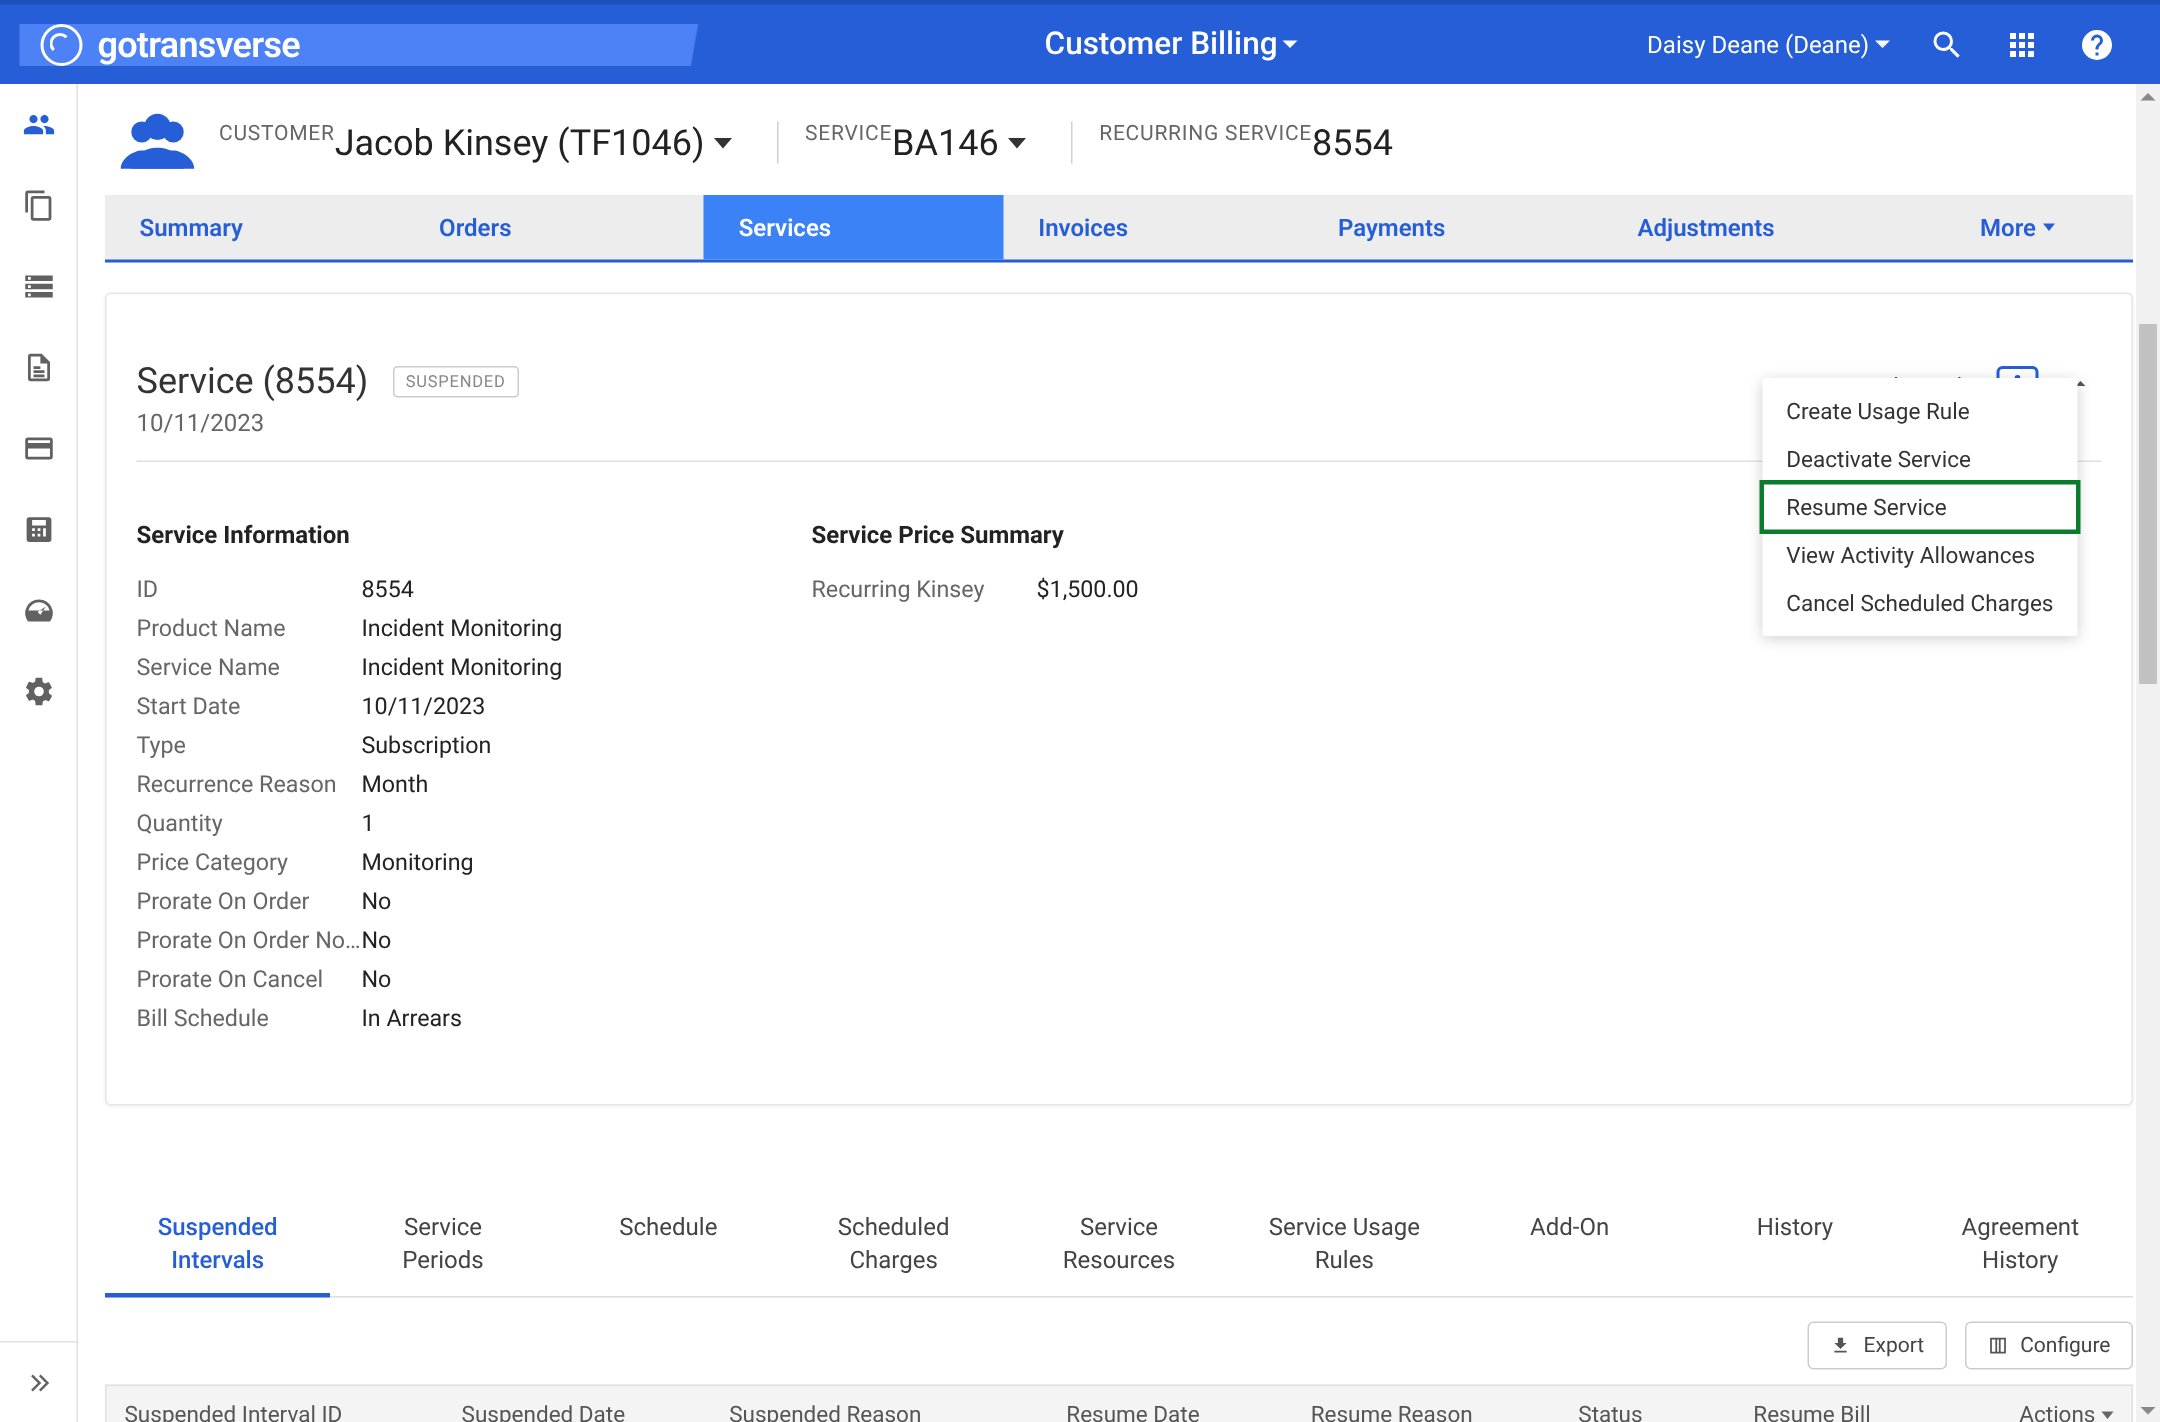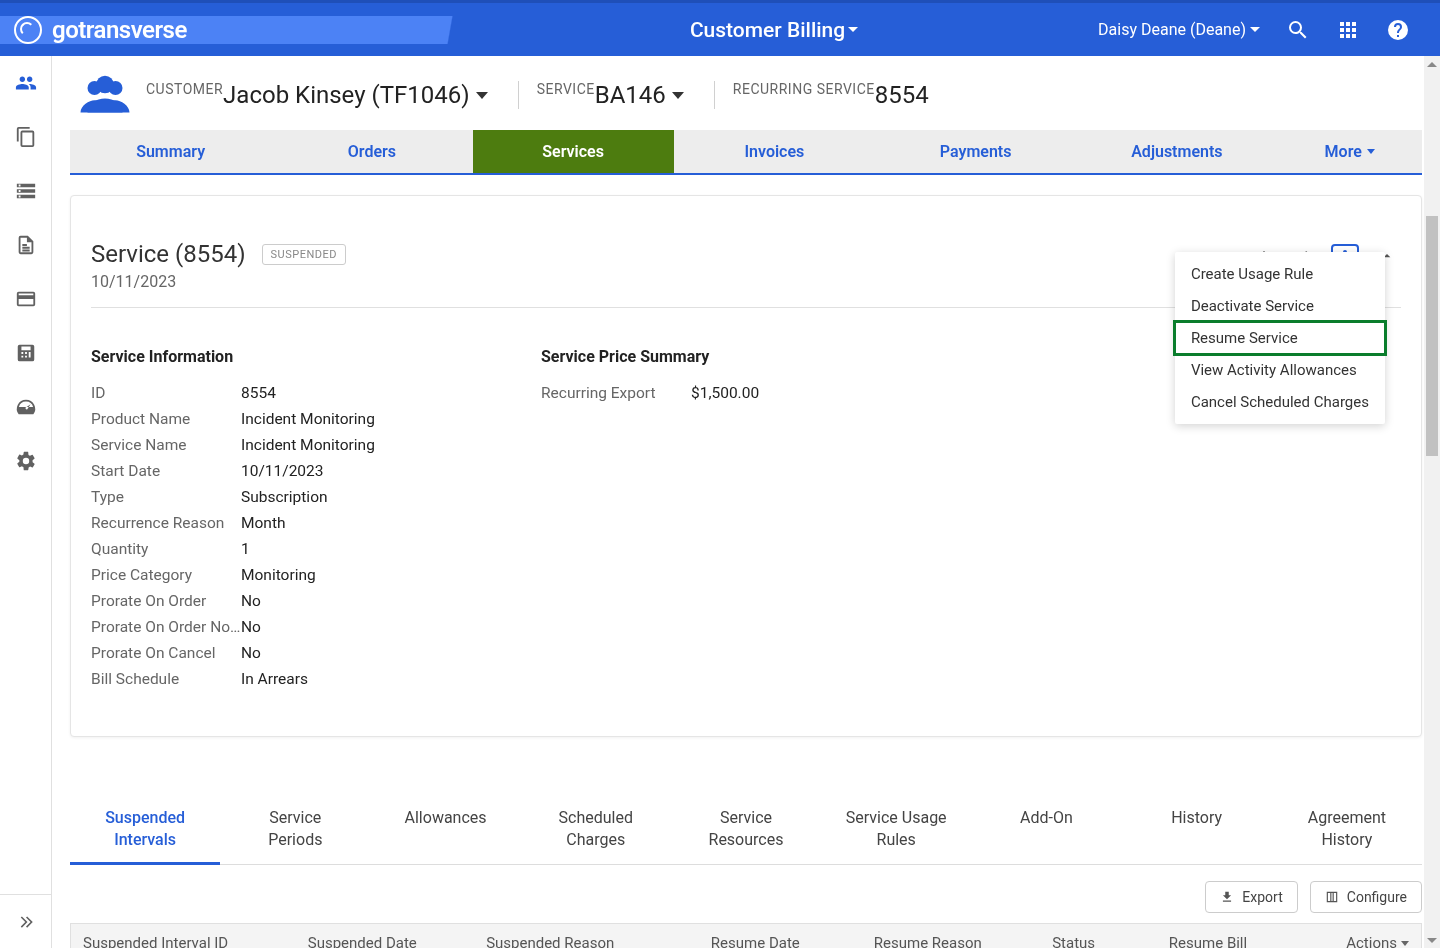--- a/index.html
+++ b/index.html
@@ -1,18 +1,18 @@
 <!DOCTYPE html>
 <html><head>
 <meta charset="utf-8">
 <style>
 * { margin: 0; padding: 0; box-sizing: border-box; font-family: -apple-system, BlinkMacSystemFont, "Segoe UI", Roboto, Arial, sans-serif; }
 body { background: #fff; width: 1440px; height: 948px; overflow: hidden; }
 .topbar { height: 56px; background: #265ed7; display: flex; align-items: center; color: #fff; border-top: 3px solid #1f4fb8; }
-.topbar-left { position: relative; display: flex; align-items: center; padding-left: 14px; width: 450px; }
+.topbar-left { position: relative; display: flex; align-items: center; padding-left: 14px; width: 450px; margin-left: 13px; }
 .topbar-left::after { content:''; position:absolute; right:-30px; top:0; bottom:0; width:60px; background: linear-gradient(100deg, #4c82f5 49%, #265ed7 51%); }
 .topbar-left-bg { position:absolute; left:0; top:0; bottom:0; right:0; background:#4c82f5; }
 .brand-logo { position:relative; z-index:2; display:flex; align-items:center; gap:10px; }
 .brand-icon { width:28px; height:28px; border:2px solid #fff; border-radius:50%; position:relative; }
 .brand-icon::after { content:''; position:absolute; left:4px; top:4px; width:10px; height:10px; border:2px solid #fff; border-radius:50%; border-right-color:transparent; border-bottom-color:transparent; }
 .brand-text { font-size:24px; font-weight:600; letter-spacing:-0.5px; }
 .topbar-center { flex:1; text-align:center; }
 .topbar-title { font-size:21px; font-weight:500; display:inline-flex; align-items:center; gap:3px; cursor:pointer; }
 .topbar-right { display:flex; align-items:center; gap:26px; padding-right:30px; }
 .user-name { font-size:16px; display:inline-flex; align-items:center; gap:4px; cursor:pointer; }
@@ -40,22 +40,22 @@
 .customer-icon { width:58px; height:42px; }
 .customer-icon svg { fill:#265ed7; width:58px; height:42px; }
 .hdr-group { display:flex; flex-direction:row; padding:0 18px; border-left:1px solid #d0d0d0; }
 .hdr-group.first { border-left:none; padding-left:0; }
 .hdr-label { font-size:14px; color:#666; letter-spacing:0.5px; }
 .hdr-value { font-size:24px; color:#222; display:flex; align-items:center; gap:6px; }
 .hdr-value .bold { font-weight:400; }
 .hdr-value .caret { width:0; height:0; border-left:6px solid transparent; border-right:6px solid transparent; border-top:7px solid #333; display:inline-block; cursor:pointer; }
 
 .tabs-row { display:flex; margin:0 18px; background:#ededed; border-bottom:2px solid #265ed7; }
-.tab { flex:1; text-align:center; padding:12px 6px; font-size:16px; font-weight:600; color:#265ed7; cursor:pointer; }
-.tab.active { background:#4d7c0f; color:#fff; }
+.tab { flex:1; padding:12px 23px; font-size:16px; font-weight:600; color:#265ed7; cursor:pointer; }
+.tab.active { background:#3b82f6; color:#fff; }
 .tab.more { flex:0.7; display:flex; align-items:center; justify-content:center; gap:5px; }
 .tab.more .caret { width:0; height:0; border-left:4px solid transparent; border-right:4px solid transparent; border-top:5px solid #265ed7; }
 
 .card { margin:20px 18px; background:#fff; border:1px solid #e5e5e5; border-radius:4px; box-shadow:0 1px 3px rgba(0,0,0,0.06); padding:44px 20px; position:relative; }
 .card-header { display:flex; align-items:flex-start; }
 .card-header-left { flex:1; }
 .service-title-row { display:flex; align-items:center; gap:16px; }
 .service-title { font-size:24px; color:#333; }
 .badge { font-size:11px; letter-spacing:0.5px; color:#888; border:1px solid #ccc; border-radius:3px; padding:3px 8px; }
 .service-date { font-size:16px; color:#666; margin-top:4px; }
@@ -313,34 +313,34 @@
               <div class="info-row">
                 <div class="info-label">Bill Schedule</div>
                 <div class="info-value">In Arrears</div>
               </div>
             </div>
         </div>
         <div class="col">
           <div class="section-heading">Service Price Summary</div>
           <div id="price-rows">
               <div class="info-row">
-                <div class="info-label">Recurring Export</div>
+                <div class="info-label">Recurring Kinsey</div>
                 <div class="info-value">$1,500.00</div>
               </div>
             </div>
         </div>
         <div class="col"></div>
       </div>
     </div>
 
     <div class="subtabs-container">
       <div class="subtabs">
         <div class="subtab active"><span>Suspended<br>Intervals</span></div>
         <div class="subtab"><span>Service<br>Periods</span></div>
-        <div class="subtab">Allowances</div>
+        <div class="subtab">Schedule</div>
         <div class="subtab"><span>Scheduled<br>Charges</span></div>
         <div class="subtab"><span>Service<br>Resources</span></div>
         <div class="subtab"><span>Service Usage<br>Rules</span></div>
         <div class="subtab"><span>Add-On</span></div>
         <div class="subtab">History</div>
         <div class="subtab"><span>Agreement<br>History</span></div>
       </div>
 
       <div class="table-toolbar">
         <button class="tbtn">

